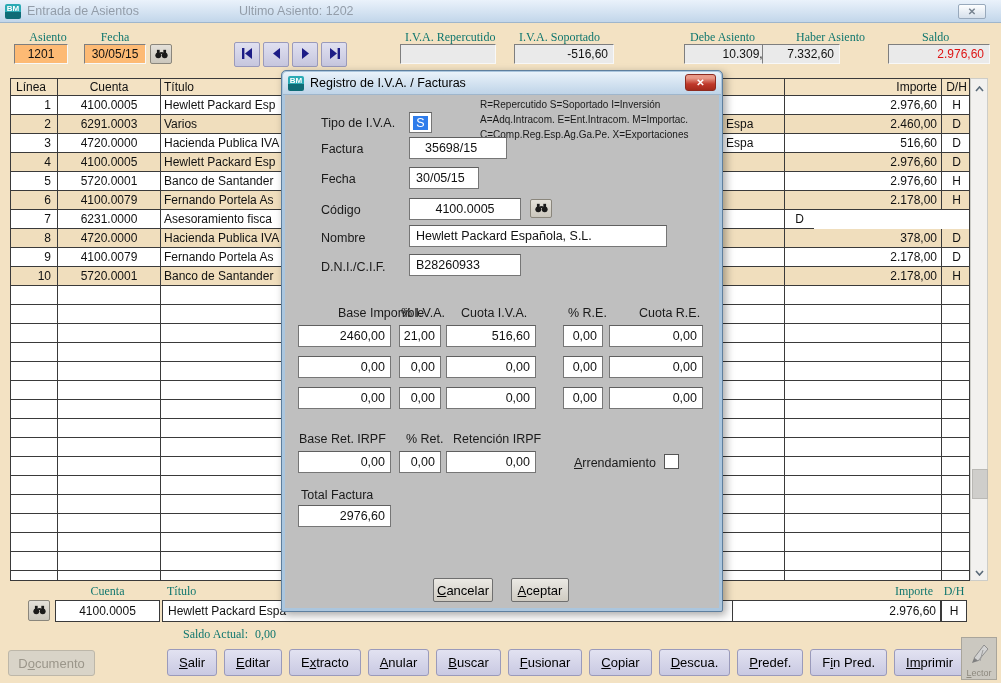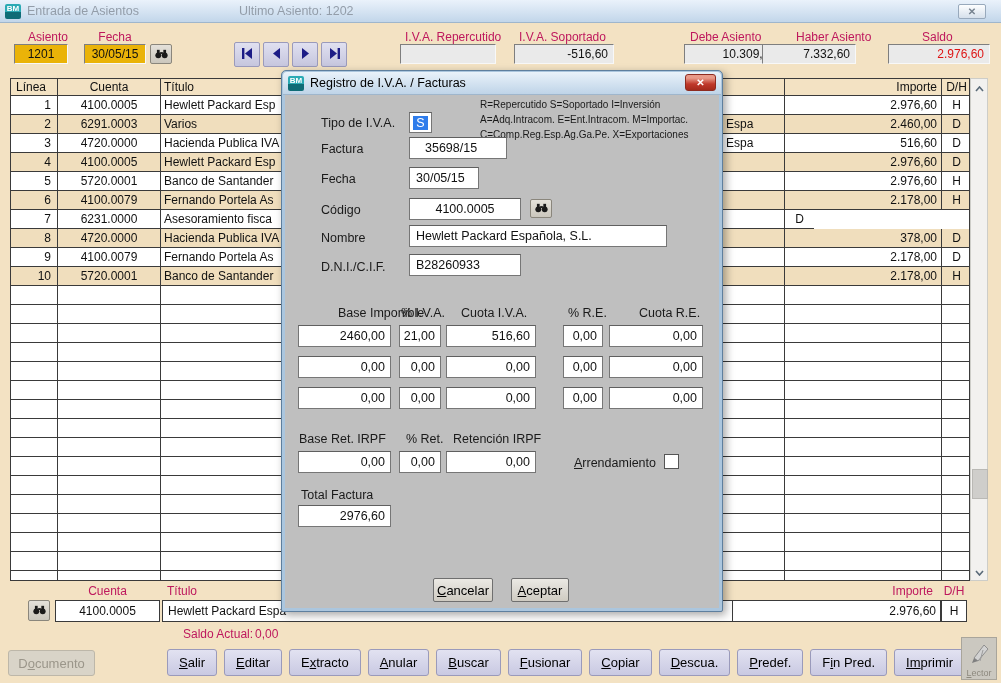--- a/index.html
+++ b/index.html
@@ -17,24 +17,24 @@
   .bm-icon{width:16px;height:15px;margin-left:5px;border-radius:2px;
     background:linear-gradient(#2BAAB4 55%,#0F6C76 55%);color:#fff;font-size:8px;
     font-weight:bold;text-align:center;line-height:10px;flex:none;}
   .title-text{margin-left:6px;color:#939DA9;font-size:12.5px;}
   .last-entry{margin-left:100px;color:#939DA9;font-size:12.5px;}
   .win-close{position:absolute;right:15px;top:4px;width:28px;height:15px;
     background:linear-gradient(#FDFEFF,#D6E0EB);border:1px solid #98A9BC;border-radius:2px;
     color:#76828F;font-size:10px;font-weight:bold;line-height:13px;text-align:center;padding:0;}
 
   
-  .lbl{color:#be185d;}
+  .lbl{color:#0f766e;font-family:Liberation Serif, serif;}
   .fld{background:#EAEAEA;border:1px solid;border-color:#7E7E7E #F8F8F8 #F8F8F8 #7E7E7E;
     height:20px;box-sizing:border-box;display:flex;align-items:center;}
-  .fld.white{background:#eab308;}
+  .fld.white{background:#fdba74;}
   .fld.num{justify-content:flex-end;padding-right:5px;}
   .fld.ctr{justify-content:center;}
   .binoc-btn{background:linear-gradient(#E4E1DA,#CBC7BD);border:1px solid #8A867C;border-radius:2px;
     display:flex;align-items:center;justify-content:center;padding:0;box-sizing:border-box;}
   .navbtn{width:26px;height:25px;background:linear-gradient(#E0E0F0,#C6C6DE);
     border:1px solid #9A9ABB;border-radius:2px;display:flex;align-items:center;justify-content:center;padding:0;}
 
   
   .gridtable{left:10px;top:78px;width:960px;height:503px;border:1px solid #3A3A3A;
     box-sizing:border-box;overflow:hidden;background:transparent;}
@@ -149,21 +149,21 @@
   <button class="abs navbtn" style="left:321px;top:42px;">
     <span><svg width="13" height="11" viewBox="0 0 13 11">
           <polygon points="2,0 2,11 9,5.5" fill="#1C1C86"></polygon>
           <rect x="9.6" y="0" width="2.4" height="11" fill="#1C1C86"></rect>
         </svg></span>
   </button>
 
   <div class="abs fld num" style="left:400px;top:44px;width:96px;"></div>
   <div class="abs fld num" style="left:514px;top:44px;width:100px;">-516,60</div>
   <div class="abs fld num" style="left:684px;top:44px;width:98px;">10.309,20</div>
-  <div class="abs fld num" style="left:762px;top:44px;width:94px;">7.332,60</div>
+  <div class="abs fld num" style="left:762px;top:44px;width:78px;">7.332,60</div>
   <div class="abs fld num" style="left:888px;top:44px;width:102px;color:#DE1414;">2.976,60</div>
 
   <div class="abs gridtable">
     <div class="thead">
       <div class="tc c-linea ctr">Línea</div>
       <div class="tc c-cuenta ctr">Cuenta</div>
       <div class="tc c-titulo">Título</div>
       <div class="tc c-extra"></div>
       <div class="tc c-importe num">Importe</div>
       <div class="tc c-dh ctr">D/H</div>

